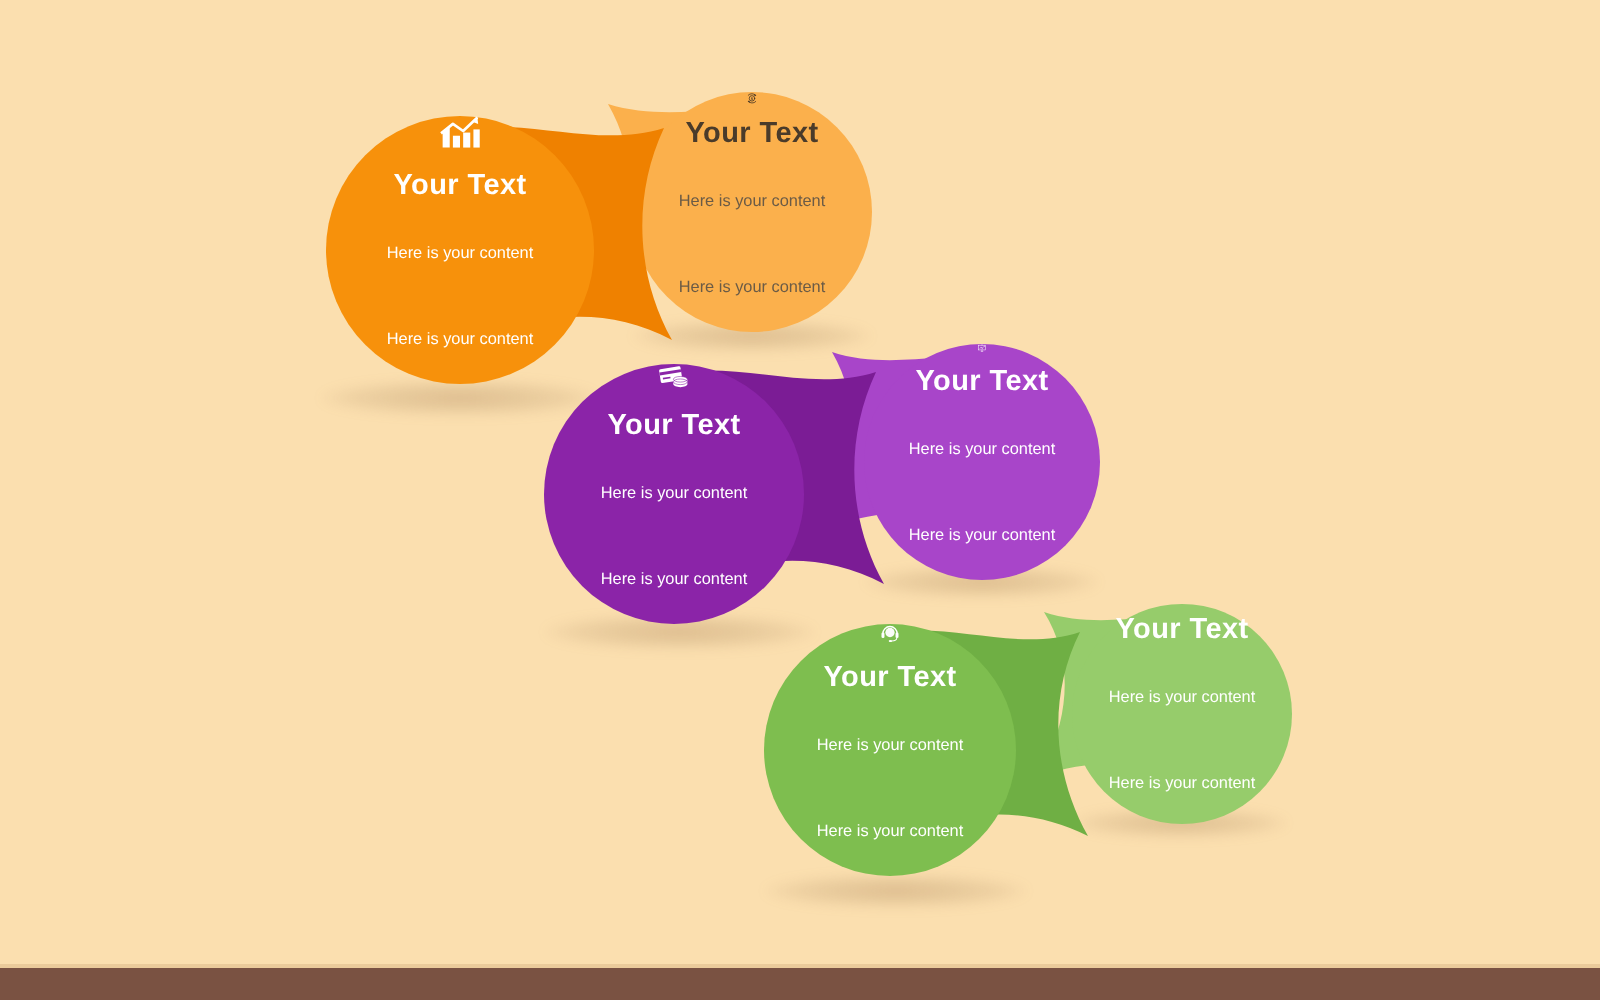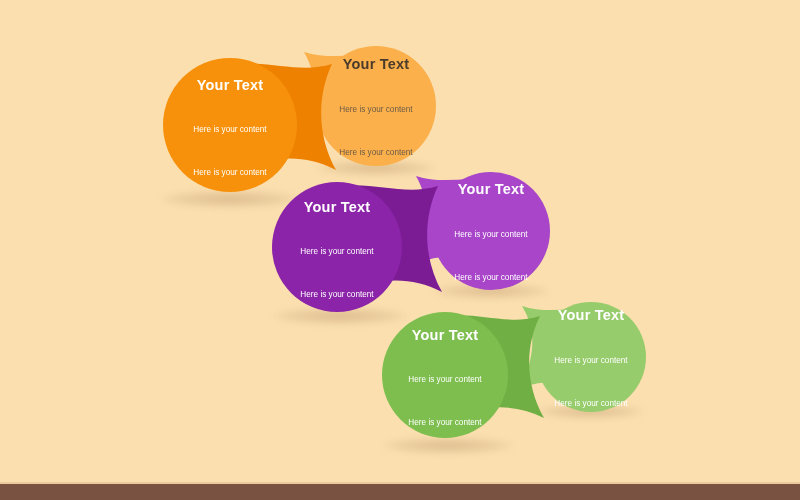--- a/index.html
+++ b/index.html
@@ -46,21 +46,21 @@
   .tail{position:absolute;overflow:visible;}
 
   .shadow{
     position:absolute;border-radius:50%;
     background:radial-gradient(ellipse at center, rgba(150,110,70,0.30) 0%, rgba(150,110,70,0.12) 55%, rgba(150,110,70,0) 75%);
     filter:blur(3px);
   }
 
   .bicon{width:46px;height:40px;display:block;margin-bottom:6px;}
   .btitle{
-    font-size:14.5px;font-weight:bold;letter-spacing:0.2px;margin:16px;
+    font-size:14.5px;font-weight:bold;letter-spacing:0.2px;margin:4px;
     line-height:1.15;text-align:center;
   }
   .bline{font-size:8.2px;line-height:1.34;margin:16px;text-align:center;white-space:nowrap;}
   .btext{display:flex;flex-direction:column;align-items:center;}
 
   .on-dark .btitle,.on-dark .bline{color:#FFFFFF;}
   .on-dark .bicon{fill:#FFFFFF;stroke:#FFFFFF;}
   .on-light .btitle{color:#4A3B2A;}
   .on-light .bline{color:#6B5B46;}
   .on-light .bicon{fill:#4A3B2A;stroke:#4A3B2A;}

